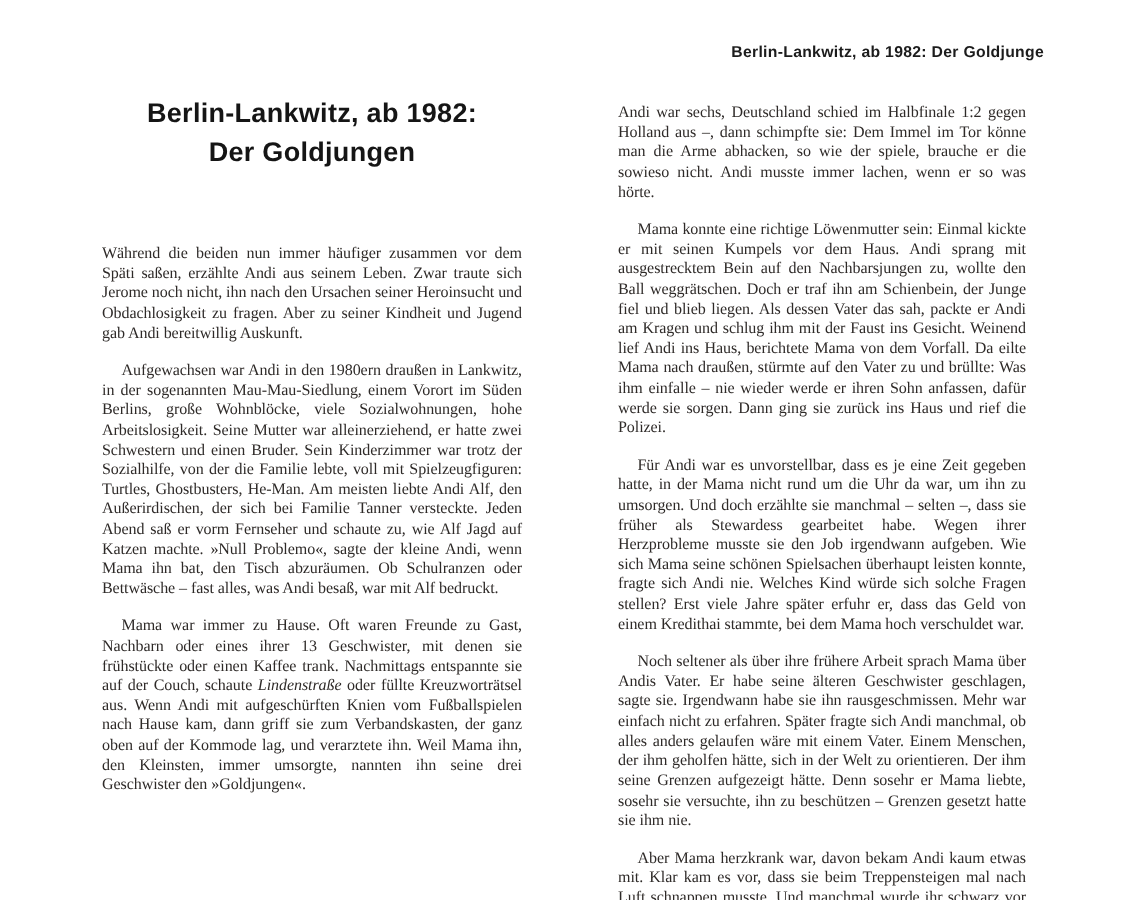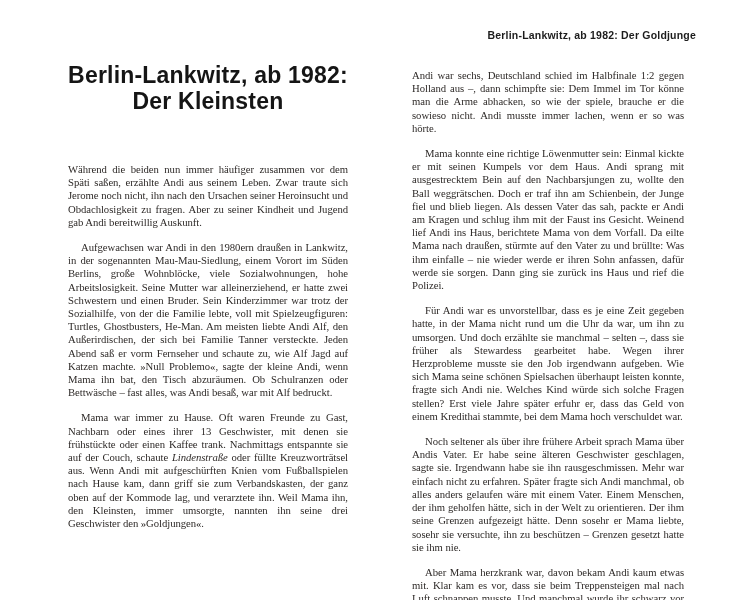--- a/index.html
+++ b/index.html
@@ -25,21 +25,21 @@
     padding-bottom: 26px;
   }
   .page.left  { left: 56px;  width: 304px; }
   .page.right { left: 400px; width: 296px; }
 
   .chapter-title {
     margin-top: 62px;
     text-align: center;
     font-family: "Liberation Sans", sans-serif;
     font-weight: 700;
-    font-size: 23px;
+    font-size: 18px;
     line-height: 26px;
     color: #151515;
     letter-spacing: 0.2px;
   }
   .running-header {
     margin-top: 29px;
     text-align: right;
     font-family: "Liberation Sans", sans-serif;
     font-weight: 700;
     font-size: 10.5px;
@@ -72,21 +72,21 @@
   }
 </style>
 </head>
 <body>
 
 <div class="spread">
 
   <div class="page left">
     <div class="chapter-title">
       <div>Berlin-Lankwitz, ab 1982:</div>
-      <div>Der Kleinsten</div>
+      <div>Der Goldjungen</div>
     </div>
     <div class="body-text">
         <p class="para"><span>Während die beiden nun immer häufiger zusammen vor dem Späti saßen, erzählte Andi aus seinem Leben. Zwar traute sich Jerome noch nicht, ihn nach den Ursachen seiner Heroinsucht und Obdachlosigkeit zu fragen. Aber zu seiner Kindheit und Jugend gab Andi bereitwillig Auskunft.</span></p>
         <p class="para indent"><span>Aufgewachsen war Andi in den 1980ern draußen in Lankwitz, in der sogenannten Mau-Mau-Siedlung, einem Vorort im Süden Berlins, große Wohnblöcke, viele Sozialwohnungen, hohe Arbeitslosigkeit. Seine Mutter war alleinerziehend, er hatte zwei Schwestern und einen Bruder. Sein Kinderzimmer war trotz der Sozialhilfe, von der die Familie lebte, voll mit Spielzeugfiguren: Turtles, Ghostbusters, He-Man. Am meisten liebte Andi Alf, den Außerirdischen, der sich bei Familie Tanner versteckte. Jeden Abend saß er vorm Fernseher und schaute zu, wie Alf Jagd auf Katzen machte. »Null Problemo«, sagte der kleine Andi, wenn Mama ihn bat, den Tisch abzuräumen. Ob Schulranzen oder Bettwäsche – fast alles, was Andi besaß, war mit Alf bedruckt.</span></p>
         <p class="para indent"><span>Mama war immer zu Hause. Oft waren Freunde zu Gast, Nachbarn oder eines ihrer 13 Geschwister, mit denen sie frühstückte oder einen Kaffee trank. Nachmittags entspannte sie auf der Couch, schaute </span><span class="italic">Lindenstraße</span><span> oder füllte Kreuzworträtsel aus. Wenn Andi mit aufgeschürften Knien vom Fußballspielen nach Hause kam, dann griff sie zum Verbandskasten, der ganz oben auf der Kommode lag, und verarztete ihn. Weil Mama ihn, den Kleinsten, immer umsorgte, nannten ihn seine drei Geschwister den »Goldjungen«.</span></p>
       </div>
   </div>
 
   <div class="page right">
     <div class="running-header">Berlin-Lankwitz, ab 1982: Der Goldjunge</div>

